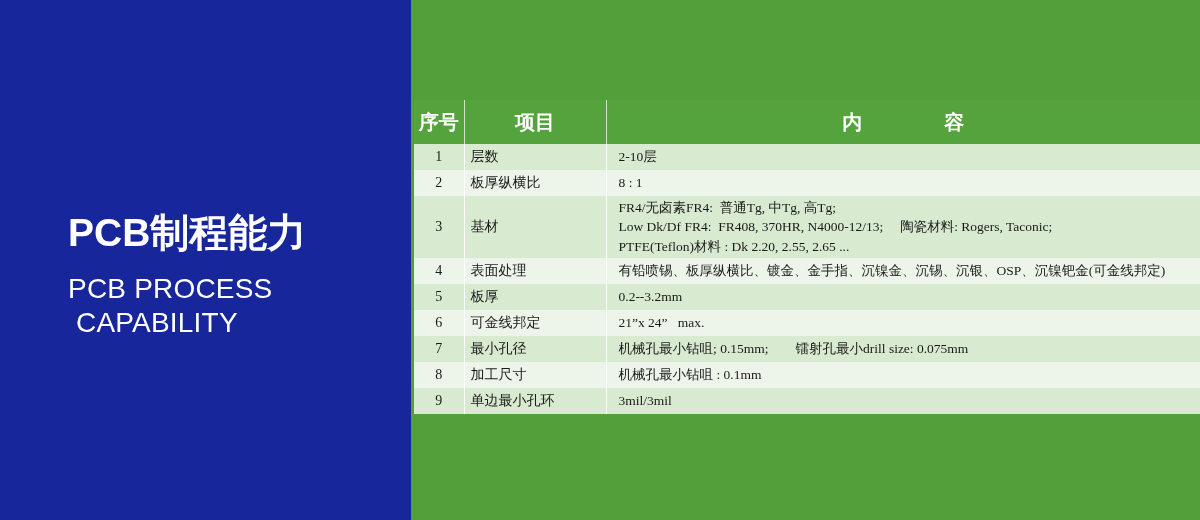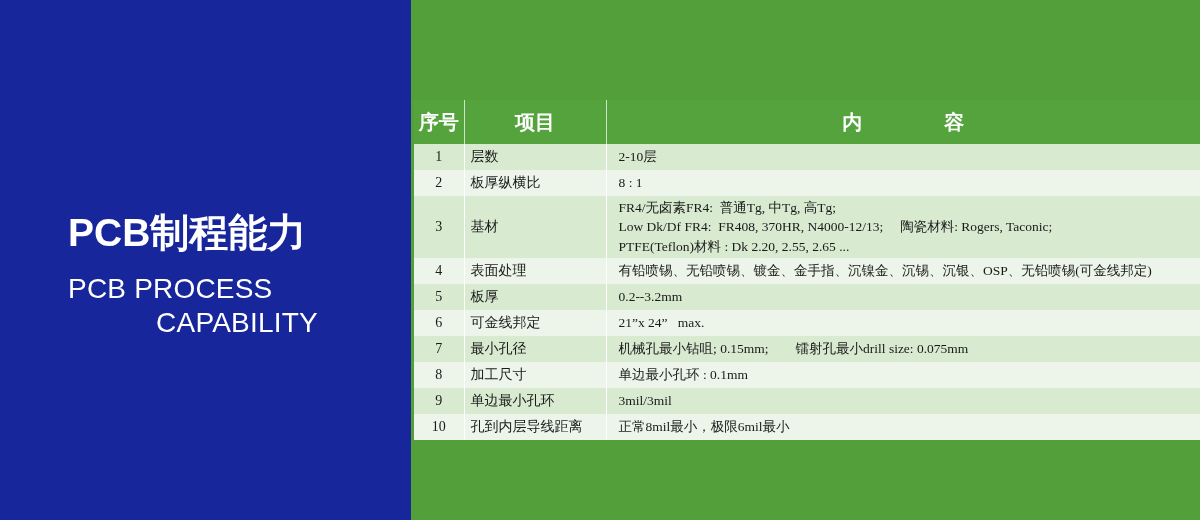--- a/index.html
+++ b/index.html
@@ -47,21 +47,20 @@
     color: #ffffff;
     font-size: 28px;
     font-weight: normal;
     line-height: 1.22;
     margin-top: 18px;
     letter-spacing: 0.2px;
   }
   .title-en .ln2 {
     display: block;
     padding-left: 8px;
-    text-align: center;
   }
 
   
   .table-wrap {
     position: absolute;
     left: 414px;
     top: 100px;
     width: 786px;
     font-family: Liberation Serif, serif;
   }
@@ -178,21 +177,21 @@
               <span>FR4/无卤素FR4:  普通Tg, 中Tg, 高Tg;</span>
               <span>Low Dk/Df FR4:  FR408, 370HR, N4000-12/13;     陶瓷材料: Rogers, Taconic;</span>
               <span>PTFE(Teflon)材料 : Dk 2.20, 2.55, 2.65 ...</span>
             </span>
           </td>
         </tr>
 
         <tr class="even">
           <td class="col-no">4</td>
           <td class="col-item">表面处理</td>
-          <td class="col-content nowrap">有铅喷锡、无铅喷锡、镀金、金手指、沉镍金、沉锡、沉银、OSP、无铅喷锡(可金线邦定)</td>
+          <td class="col-content nowrap">有铅喷锡、板厚纵横比、镀金、金手指、沉镍金、沉锡、沉银、OSP、沉镍钯金(可金线邦定)</td>
         </tr>
 
         <tr class="odd">
           <td class="col-no">5</td>
           <td class="col-item">板厚</td>
           <td class="col-content">0.2--3.2mm</td>
         </tr>
 
         <tr class="even">
           <td class="col-no">6</td>
@@ -202,32 +201,27 @@
 
         <tr class="odd">
           <td class="col-no">7</td>
           <td class="col-item">最小孔径</td>
           <td class="col-content nowrap">机械孔最小钻咀; 0.15mm;        镭射孔最小drill size: 0.075mm</td>
         </tr>
 
         <tr class="even">
           <td class="col-no">8</td>
           <td class="col-item">加工尺寸</td>
-          <td class="col-content">单边最小孔环 : 0.1mm</td>
+          <td class="col-content">机械孔最小钻咀 : 0.1mm</td>
         </tr>
 
         <tr class="odd">
           <td class="col-no">9</td>
           <td class="col-item">单边最小孔环</td>
           <td class="col-content">3mil/3mil</td>
         </tr>
 
-        <tr class="even">
-          <td class="col-no">10</td>
-          <td class="col-item">孔到内层导线距离</td>
-          <td class="col-content">正常8mil最小，极限6mil最小</td>
-        </tr>
 
       </tbody>
     </table>
   </div>
 
 </div>
 
 </body></html>

